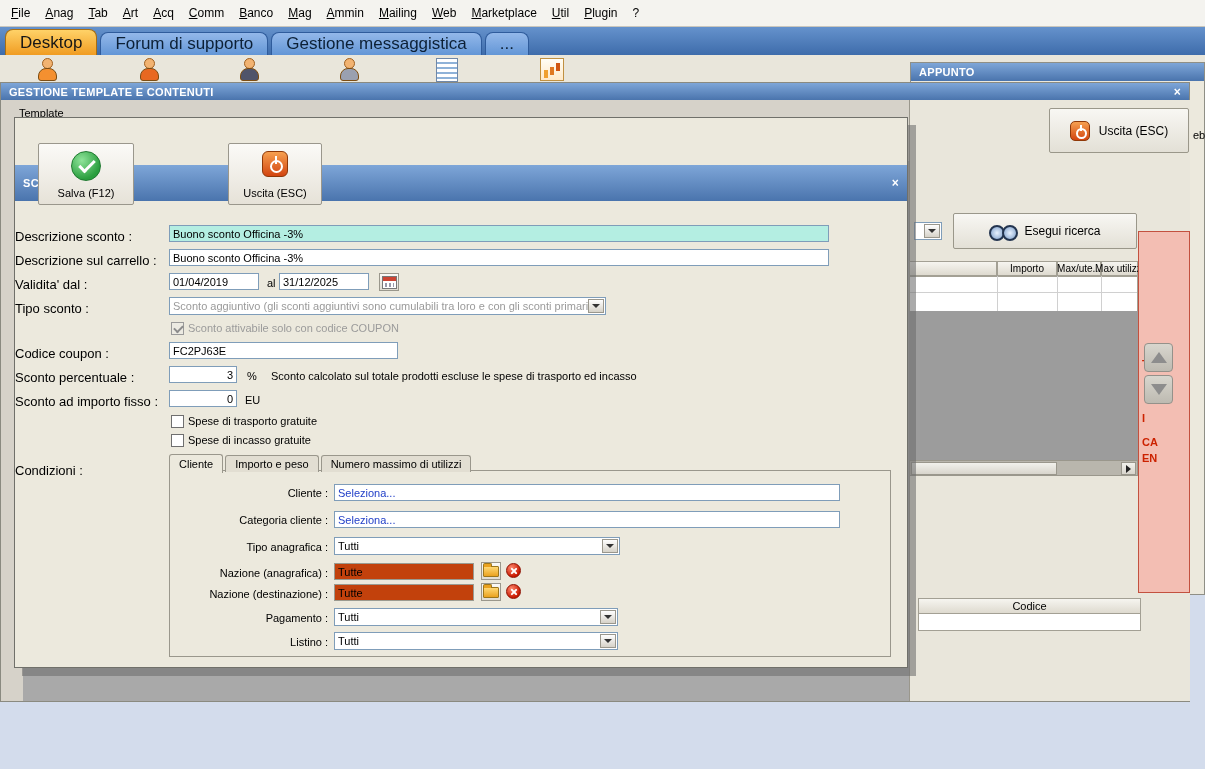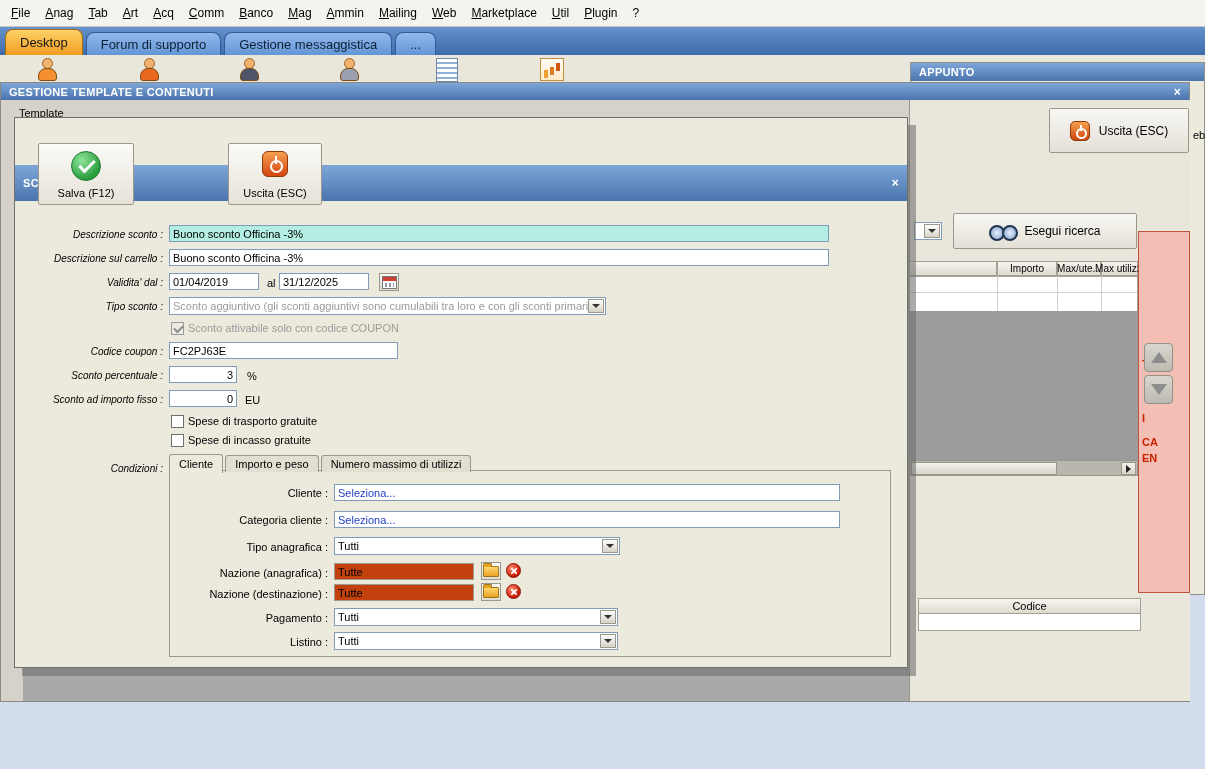--- a/index.html
+++ b/index.html
@@ -17,21 +17,21 @@
     background:#f4f3ef; border-bottom:1px solid #c9c6bd;
     display:flex; align-items:center; padding-left:4px; gap:1px; font-size:12px; }
   .menu-item { display:inline-block; padding:3px 7px; cursor:default; }
   .menu-item::first-letter { text-decoration:underline; }
 
   
   #tabbar { position:absolute; left:0; top:27px; width:1205px; height:28px;
     background:linear-gradient(#6592cc,#3e6cab);
     display:flex; align-items:flex-end; padding-left:5px; gap:3px; }
   .tab { height:23px; display:flex; align-items:center; padding:4px 14px;
-    border-radius:8px 8px 0 0; font-size:13px; color:#0c2036;
+    border-radius:8px 8px 0 0; font-size:17px; color:#0c2036;
     background:linear-gradient(#93b8ea,#6396d6); border:1px solid #2f5c9c; border-bottom:none; }
   .tab.active { height:26px; background:linear-gradient(#ffd268,#f09c22);
     border-color:#a86e12; color:#161616; }
 
   
   #iconrow { position:absolute; left:0; top:55px; width:1205px; height:27px; background:#e9e6db; }
   .person { position:absolute; width:22px; height:24px; }
   .person::before { content:''; position:absolute; left:6px; top:0; width:9px; height:9px;
     border-radius:50%; background:#f2b371; border:1px solid #a06020; }
   .person::after { content:''; position:absolute; left:2px; top:10px; width:17px; height:11px;
@@ -61,21 +61,21 @@
 
   
   #gwin { position:absolute; left:0; top:82px; width:1190px; height:620px;
     background:#d6d2c9; border:1px solid #8a8a80; }
   #gwin-dark { position:absolute; left:22px; top:78px; width:886px; height:540px; background:#a9a9a9; }
   #gwin-right { position:absolute; left:908px; top:17px; width:281px; height:601px;
     background:#e9e6db; border-left:1px solid #9a978c; }
 
   
   .txt { position:absolute; font-size:11px; white-space:nowrap; }
-  .lbl { position:absolute; left:0; width:148px; text-align:right; font-size:10px; white-space:nowrap;font-style:italic; }
+  .lbl { position:absolute; left:0; width:148px; text-align:left; font-size:13px; white-space:nowrap; }
   .plbl { position:absolute; left:0; width:158px; text-align:right; font-size:11px; white-space:nowrap; }
   .input { position:absolute; height:17px; background:#fff; border:1px solid #7f9db9;
     font-size:11px; padding:1px 3px; display:flex; align-items:center;
     overflow:hidden; white-space:nowrap; }
   .input.cyan { background:#b4eee2; }
   .input.grayed { background:#c2410c; border-color:#9a9a90; }
   .input.num { justify-content:flex-end; }
   .link-blue { color:#2340c8; }
   .combo { position:absolute; height:18px; background:#fff; border:1px solid #7f9db9;
     font-size:11px; display:flex; align-items:center; padding:0 19px 0 3px;
@@ -326,20 +326,21 @@
 
   <span class="checkbox checked-gray" style="left:156px;top:204px;"></span>
   <span class="cb-label gray" style="left:173px;top:204px;">Sconto attivabile solo con codice COUPON</span>
 
   <span class="lbl" style="top:228px;">Codice coupon :</span>
   <div class="input" style="left:154px;top:224px;width:229px;">FC2PJ63E</div>
 
   <span class="lbl" style="top:252px;">Sconto percentuale :</span>
   <div class="input num" style="left:154px;top:248px;width:68px;">3</div>
   <span class="txt" style="left:232px;top:252px;">%</span>
+  <span class="txt" style="left:256px;top:252px;">Sconto calcolato sul totale prodotti escluse le spese di trasporto ed incasso</span>
 
   <span class="lbl" style="top:276px;">Sconto ad importo fisso :</span>
   <div class="input num" style="left:154px;top:272px;width:68px;">0</div>
   <span class="txt" style="left:230px;top:276px;">EU</span>
 
   <span class="checkbox" style="left:156px;top:297px;"></span>
   <span class="cb-label" style="left:173px;top:297px;">Spese di trasporto gratuite</span>
   <span class="checkbox" style="left:156px;top:316px;"></span>
   <span class="cb-label" style="left:173px;top:316px;">Spese di incasso gratuite</span>
 

